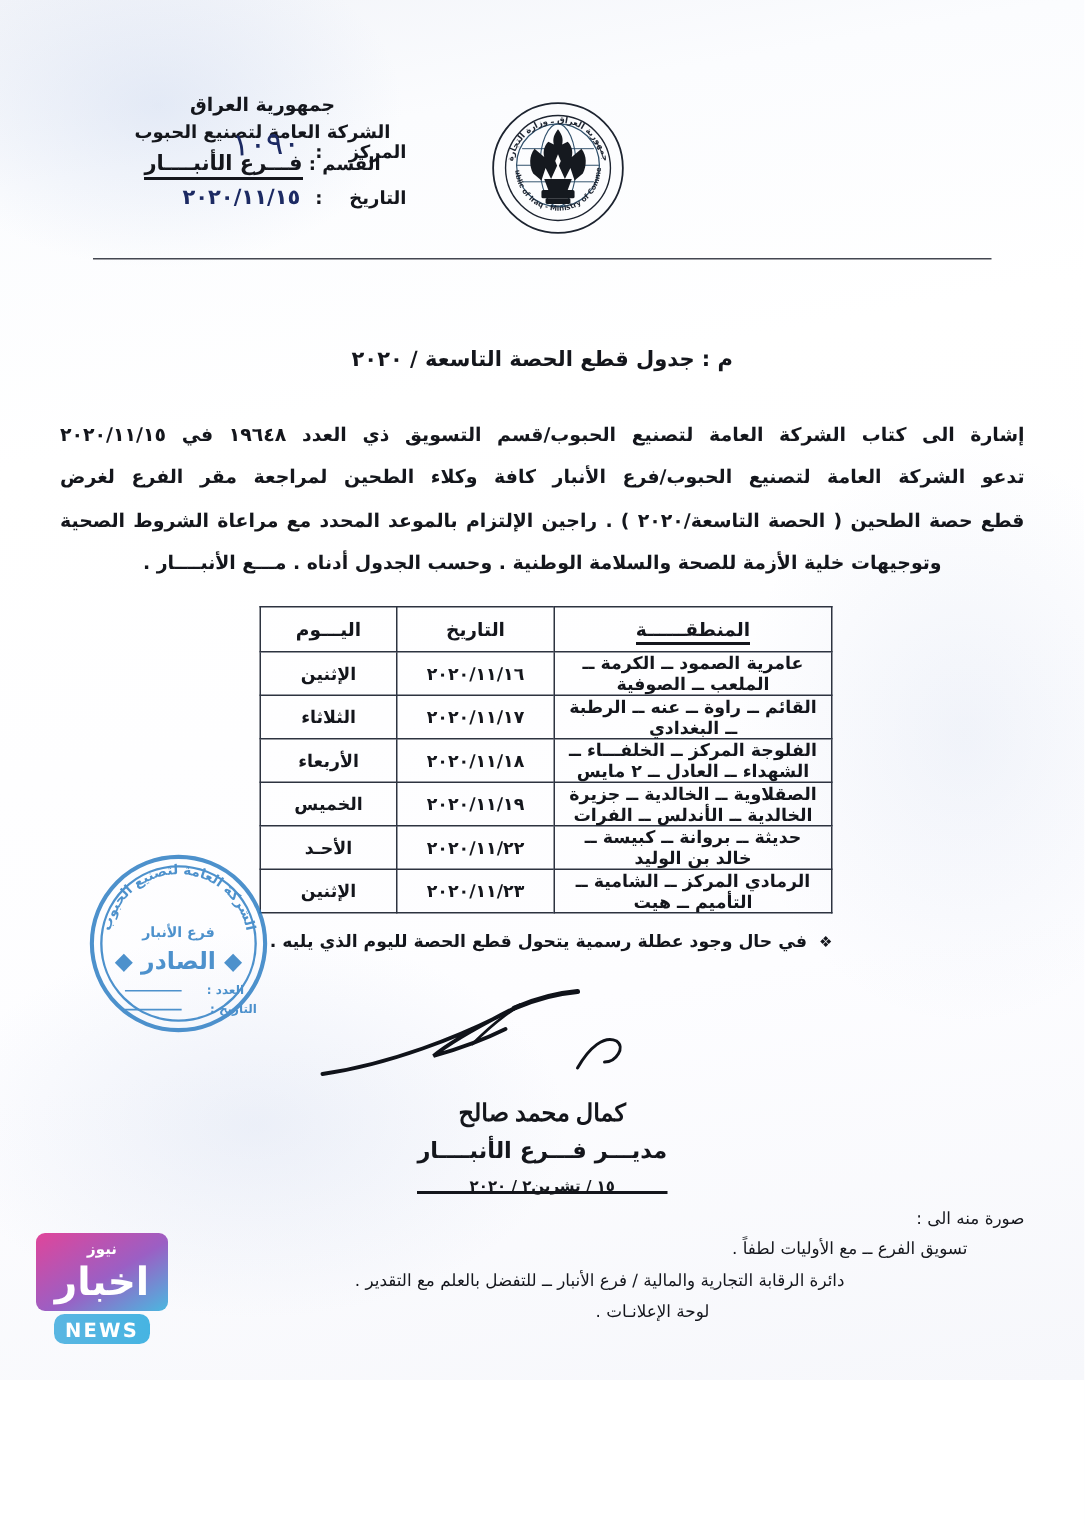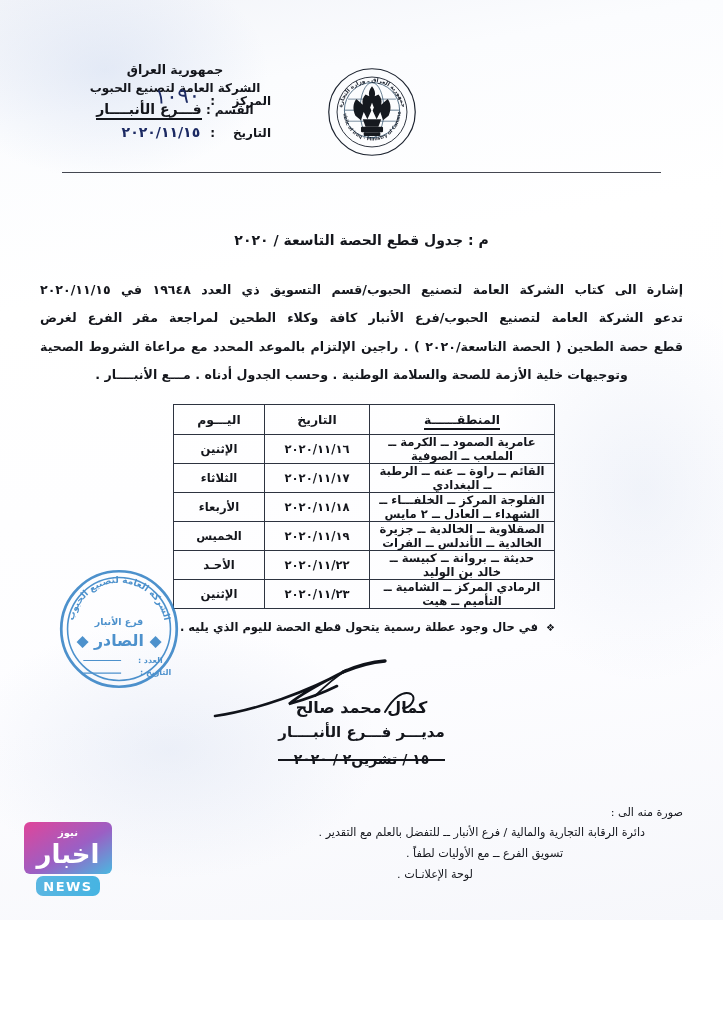--- a/index.html
+++ b/index.html
@@ -222,38 +222,39 @@
   .sig-mark {
     position: absolute;
     top: -8px;
     left: 0; right: 0;
     height: 86px;
     pointer-events: none;
   }
   .sig-mark svg { display: block; margin: 0 auto; }
   .sig-name {
     position: relative;
-    margin-top: 38px;
+    margin-top: 72px;
     font-size: 16px;
     font-weight: 900;
     letter-spacing: .5px;
+    font-family: Liberation Serif, serif;
   }
   .sig-title {
     margin-top: 6px;
     font-size: 15px;
     font-weight: 900;
     letter-spacing: 1.6px;
   }
   .sig-title span {
     border-bottom: 2.4px solid #14161c;
     padding-bottom: 18px;
   }
   .sig-date {
     margin-top: 10px;
-    font-size: 14px;
+    font-size: 10px;
     font-weight: 700;
     letter-spacing: .6px;
   }
 
   
   .stamp {
     position: absolute;
     left: 56px;
     top: 566px;
     width: 126px;
@@ -490,22 +491,22 @@
         <path d="M188 60 C196 46 206 38 214 42 C220 46 214 56 206 56" fill="none" stroke="#10131a" stroke-width="2" stroke-linecap="round"></path>
       </svg>
     </div>
     <div class="sig-name">كمال محمد صالح</div>
     <div class="sig-title"><span>مديـــر فـــرع الأنبــــار</span></div>
     <div class="sig-date">١٥ / تشرين٢ / ٢٠٢٠</div>
   </div>
 
   <div class="cc">
     <div class="cc-head">صورة منه الى :</div>
+    <div class="cc-item">تسويق الفرع ــ مع الأوليات لطفاً .</div>
     <div class="cc-item">دائرة الرقابة التجارية والمالية / فرع الأنبار ــ للتفضل بالعلم مع التقدير .</div>
-    <div class="cc-item">تسويق الفرع ــ مع الأوليات لطفاً .</div>
     <div class="cc-item">لوحة الإعلانـات .</div>
   </div>
 
   <div class="footer-rule"></div>
   <div class="footer">
     <div class="footer-web">
       <span class="url">http:/www./tasneehobob.mot.gov.iq</span>
       <span class="mail">e.mail: cen@ tasneehobob.mot.gov.iq</span>
     </div>
     <div class="footer-addr">الشركة : بغداد — ساحة عدن — مدخل مدينة الحرية</div>

